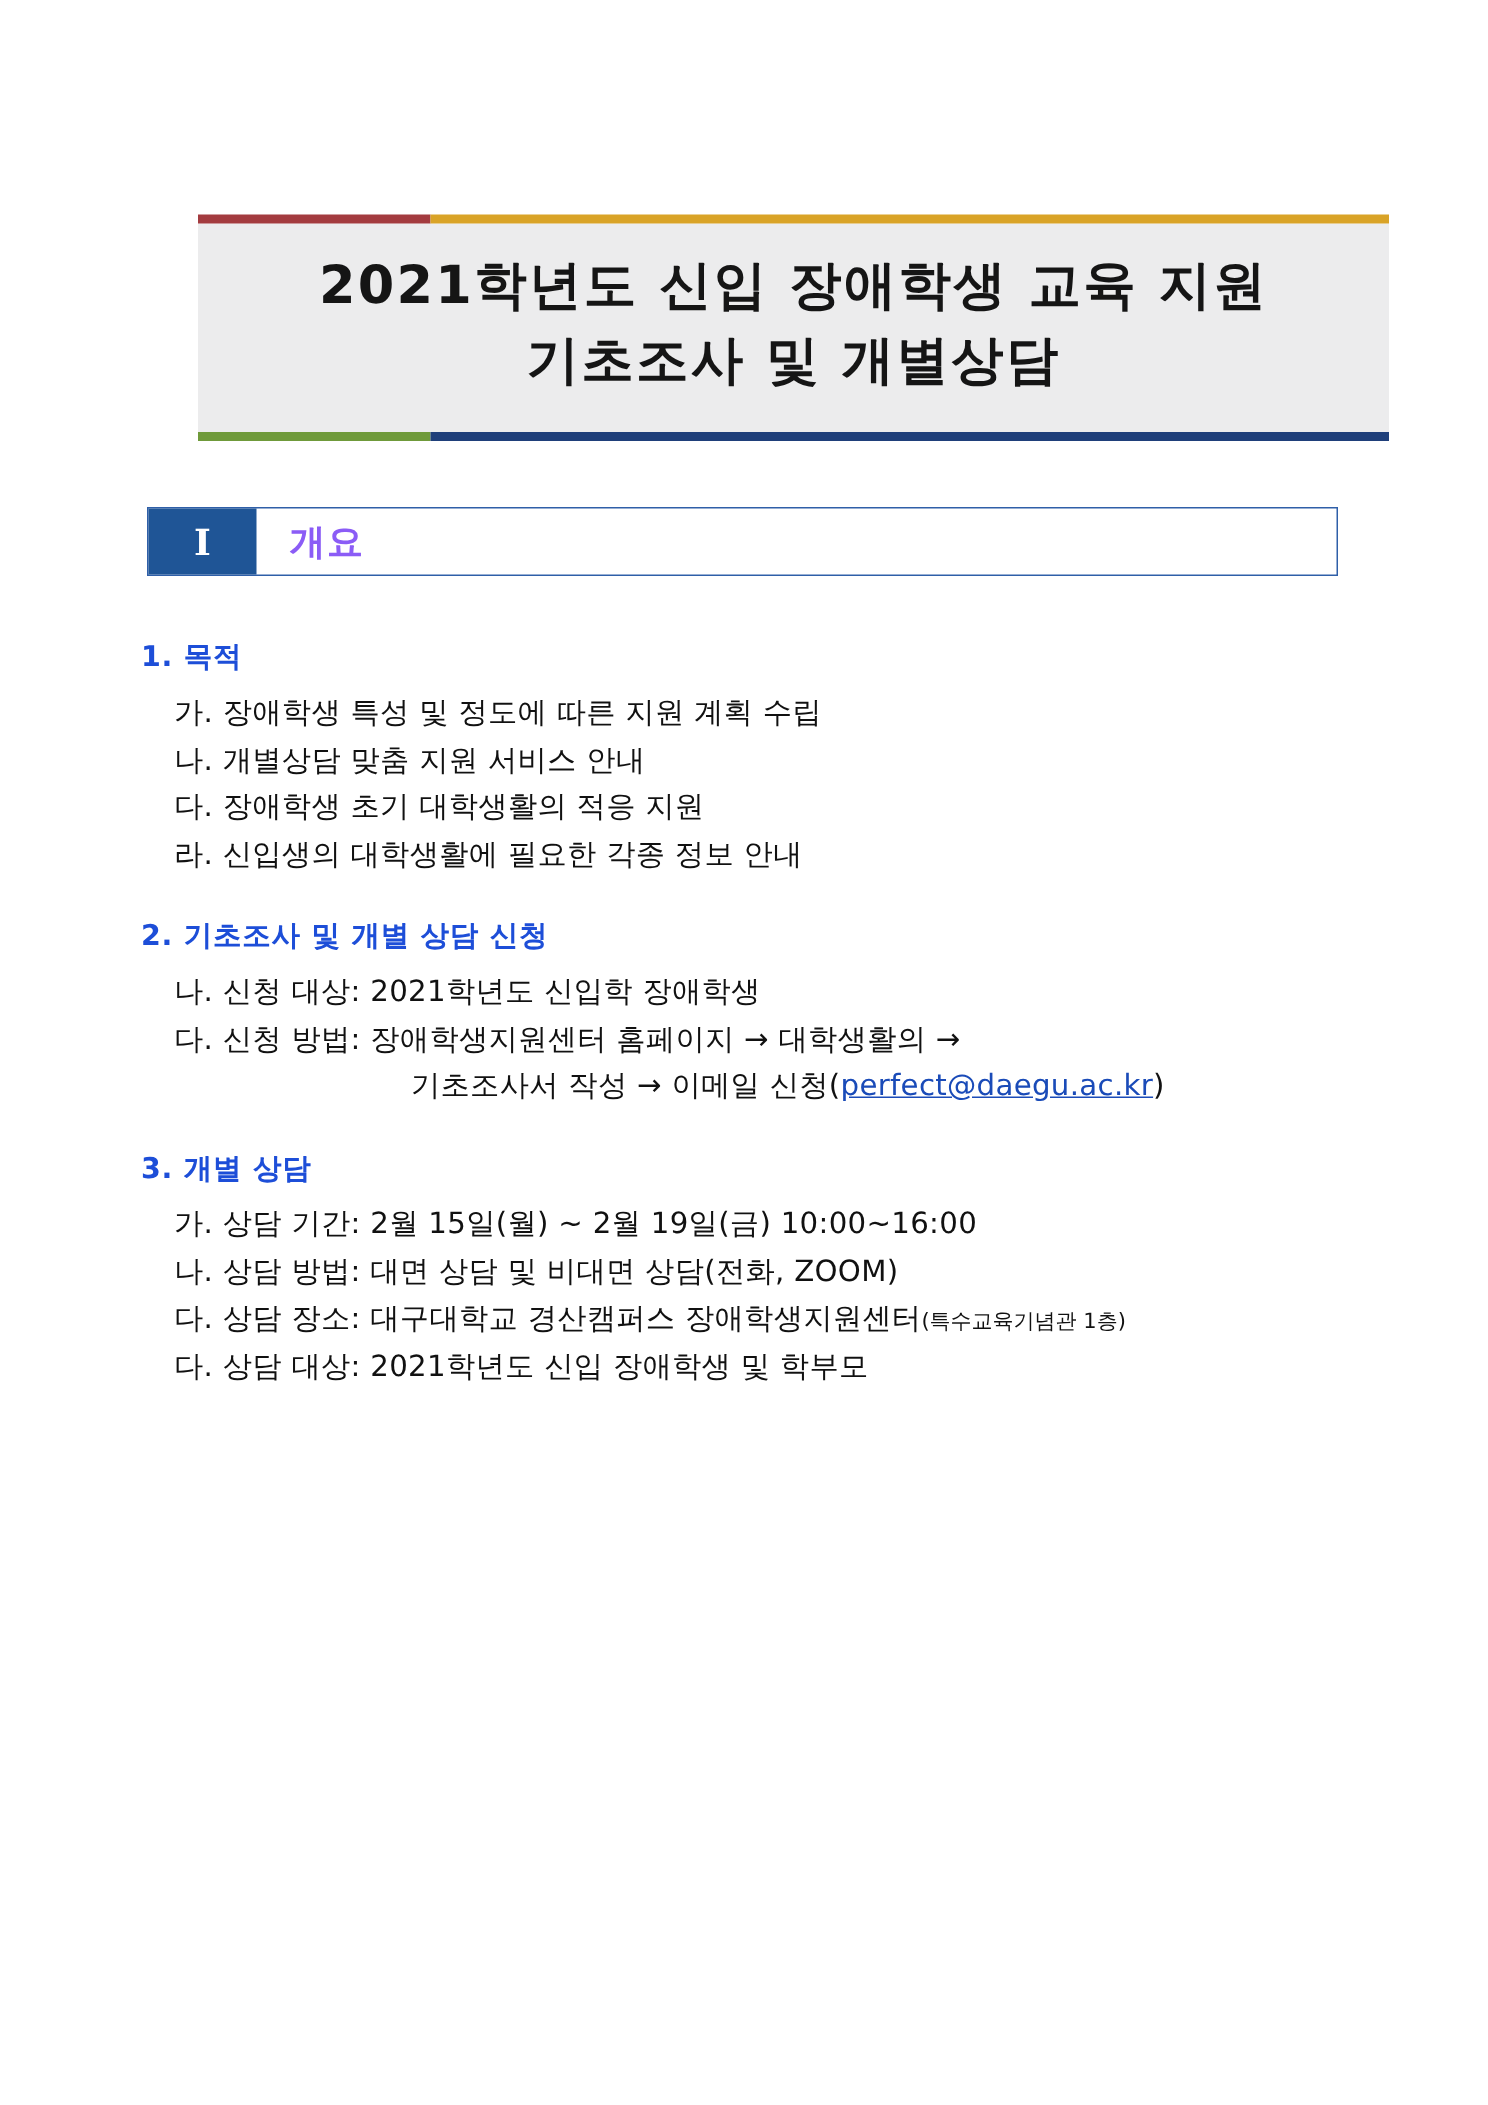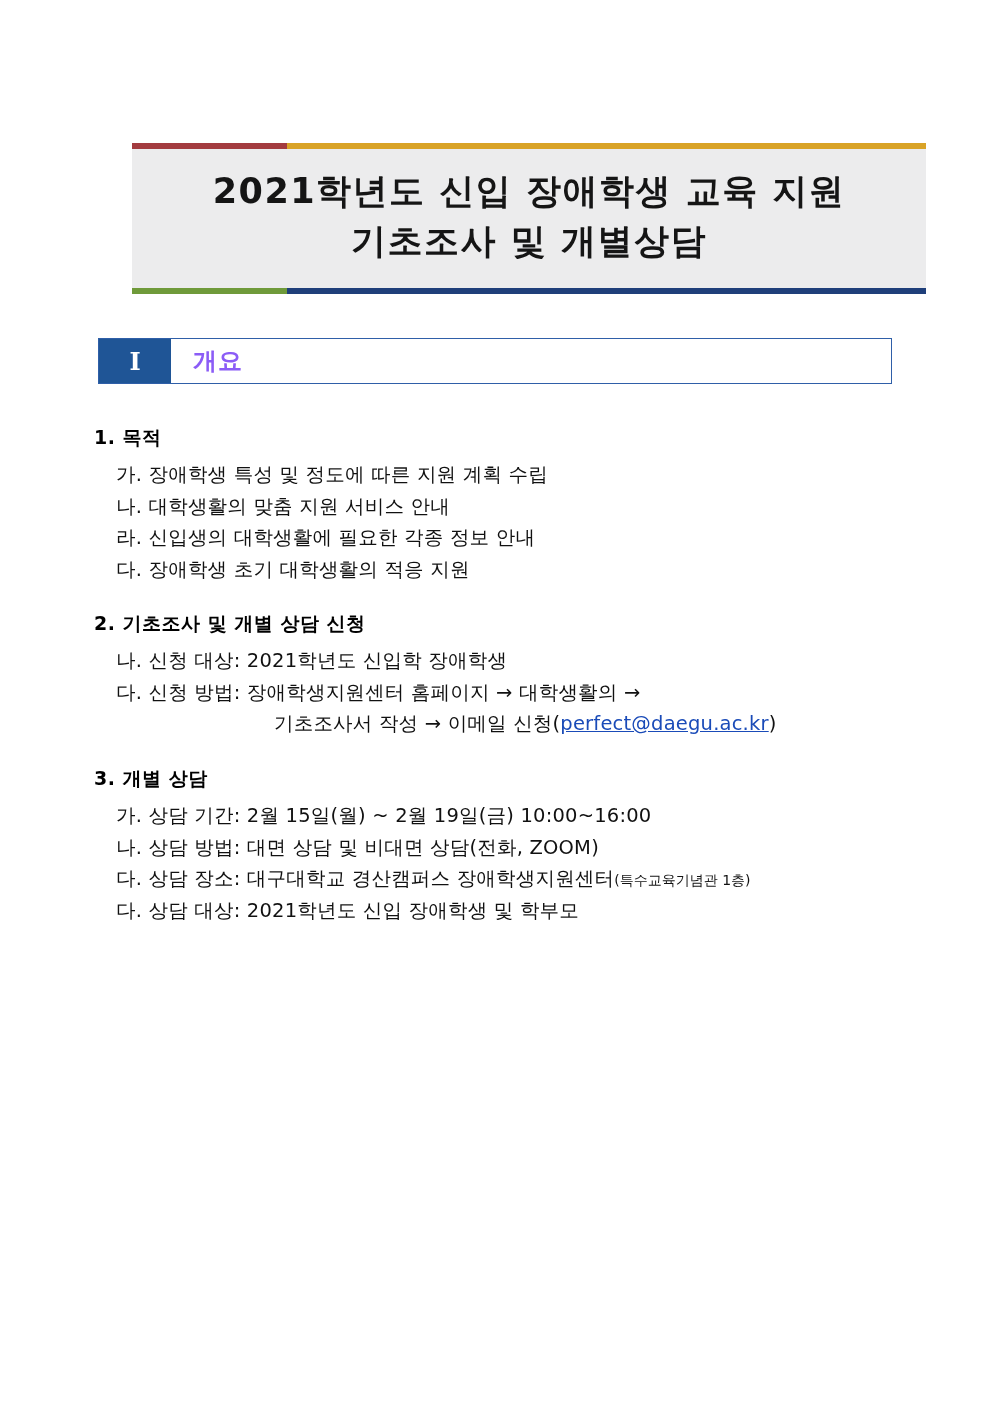--- a/index.html
+++ b/index.html
@@ -98,21 +98,21 @@
     left: 94px;
     top: 425px;
     width: 820px;
   }
   .grp { margin-bottom: 26px; }
   .grp:last-child { margin-bottom: 0; }
 
   .grp-head {
     font-size: 19px;
     font-weight: bold;
-    color: #000000;
+    color: #1d4ed8;
     letter-spacing: 0.5px;
     margin-bottom: 8px;
     white-space: pre;
   }
   .item {
     font-size: 19.5px;
     color: #111111;
     line-height: 1.62;
     padding-left: 22px;
     white-space: pre;
@@ -153,23 +153,23 @@
   <div class="section-header">
     <div class="section-number">Ⅰ</div>
     <div class="section-title">개요</div>
   </div>
 
   <div class="content">
 
     <div class="grp">
       <div class="grp-head">1. 목적</div>
       <div class="item">가. 장애학생 특성 및 정도에 따른 지원 계획 수립</div>
-      <div class="item">나. 대학생활의 맞춤 지원 서비스 안내</div>
+      <div class="item">나. 개별상담 맞춤 지원 서비스 안내</div>
+      <div class="item">다. 장애학생 초기 대학생활의 적응 지원</div>
       <div class="item">라. 신입생의 대학생활에 필요한 각종 정보 안내</div>
-      <div class="item">다. 장애학생 초기 대학생활의 적응 지원</div>
     </div>
 
     <div class="grp">
       <div class="grp-head">2. 기초조사 및 개별 상담 신청</div>
       <div class="item">나. 신청 대상: 2021학년도 신입학 장애학생</div>
       <div class="item">다. 신청 방법: 장애학생지원센터 홈페이지 → 대학생활의 →</div>
       <div class="item cont"><span>기초조사서 작성 → 이메일 신청(</span><span class="link">perfect@daegu.ac.kr</span><span>)</span></div>
     </div>
 
     <div class="grp">

